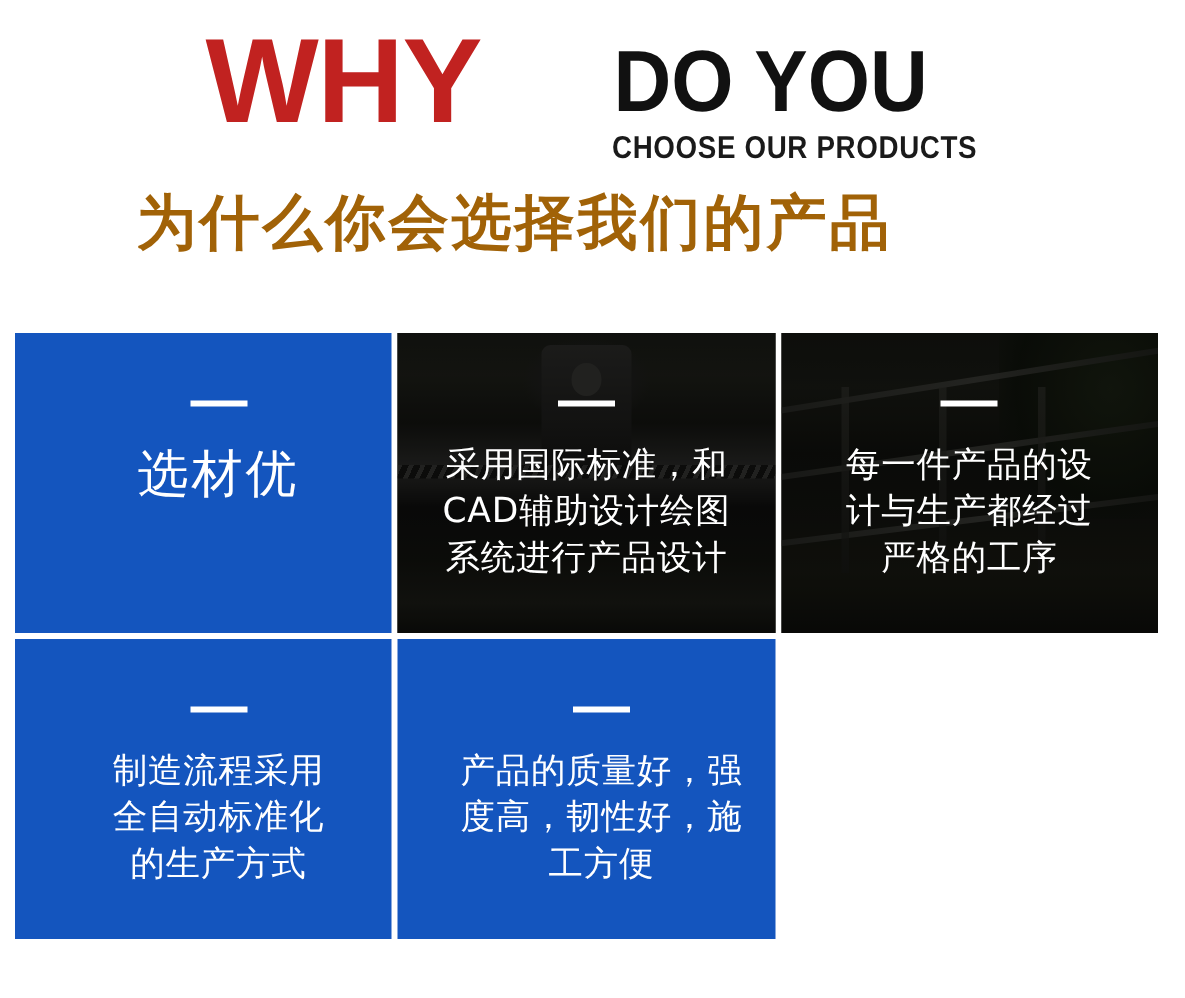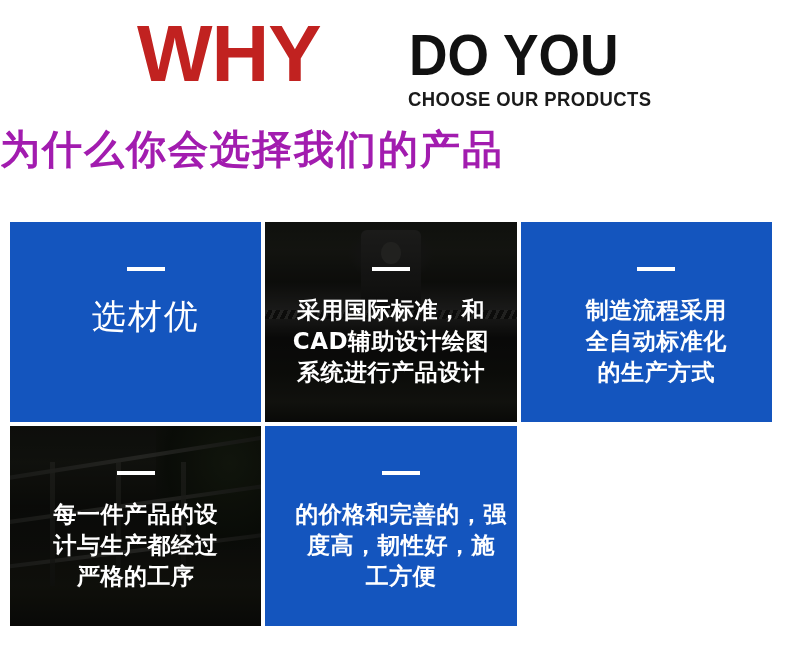--- a/index.html
+++ b/index.html
@@ -75,24 +75,25 @@
     letter-spacing: 0.5px;
     transform: scaleX(0.88);
     transform-origin: left center;
     font-family: "Liberation Sans", "DejaVu Sans", sans-serif;
   }
   .sub-cn {
     position: absolute;
     left: 0;
     top: 125px;
     width: 686px;
+    text-align: center;
     font-size: 40px;
     line-height: 48px;
     font-weight: bold;
-    color: #a21caf;
+    color: #a16207;
     letter-spacing: 2px;
     font-family: "DejaVu Sans", "Liberation Sans", sans-serif;
   }
 
   
   .grid {
     position: absolute;
     left: 10px;
     top: 222px;
     width: 762px;
@@ -281,21 +282,21 @@
   .cell-text.big {
     font-size: 34px;
     line-height: 42px;
     letter-spacing: 2px;
     font-weight: normal;
   }
   .cell-text.body {
     font-size: 23px;
     line-height: 31px;
     letter-spacing: 0.5px;
-    font-weight: bold;
+    font-weight: normal;
   }
   .cell-text.body-sm {
     font-size: 21px;
     line-height: 30px;
     letter-spacing: 0.5px;
     font-weight: normal;
   }
 </style>
 </head>
 <body>
@@ -326,29 +327,20 @@
   <div class="cell photo">
     <div class="photo-bg bg-cable">
       <div class="clamp"></div>
     </div>
     <div class="photo-dim"></div>
     <div class="cell-content">
       <div class="dash"></div>
       <div class="cell-text body">采用国际标准，和
 CAD辅助设计绘图
 系统进行产品设计</div>
-    </div>
-  </div>
-
-  <div class="cell blue">
-    <div class="cell-content">
-      <div class="dash"></div>
-      <div class="cell-text body">制造流程采用
-全自动标准化
-的生产方式</div>
     </div>
   </div>
 
   <div class="cell photo">
     <div class="photo-bg bg-fence">
       <div class="foliage"></div>
       <div class="rail r1"></div>
       <div class="rail r2"></div>
       <div class="rail r3"></div>
       <div class="post p1"></div>
@@ -360,20 +352,29 @@
       <div class="dash"></div>
       <div class="cell-text body">每一件产品的设
 计与生产都经过
 严格的工序</div>
     </div>
   </div>
 
   <div class="cell blue">
     <div class="cell-content">
       <div class="dash"></div>
-      <div class="cell-text body">的价格和完善的，强
+      <div class="cell-text body">制造流程采用
+全自动标准化
+的生产方式</div>
+    </div>
+  </div>
+
+  <div class="cell blue">
+    <div class="cell-content">
+      <div class="dash"></div>
+      <div class="cell-text body">产品的质量好，强
 度高，韧性好，施
 工方便</div>
     </div>
   </div>
 
 
 </div>
 
 </body></html>

